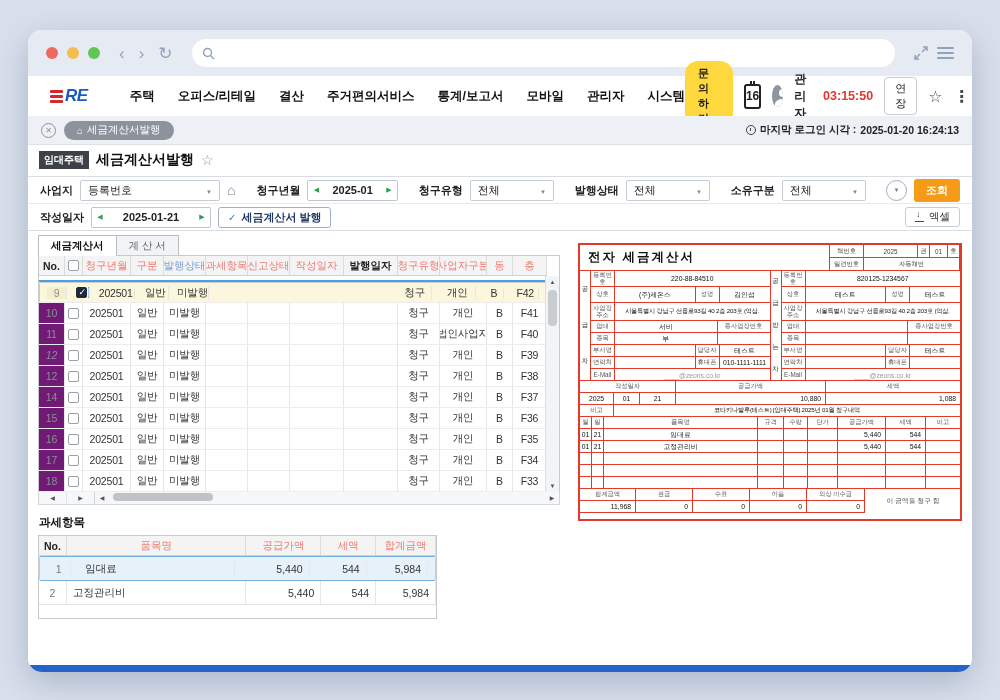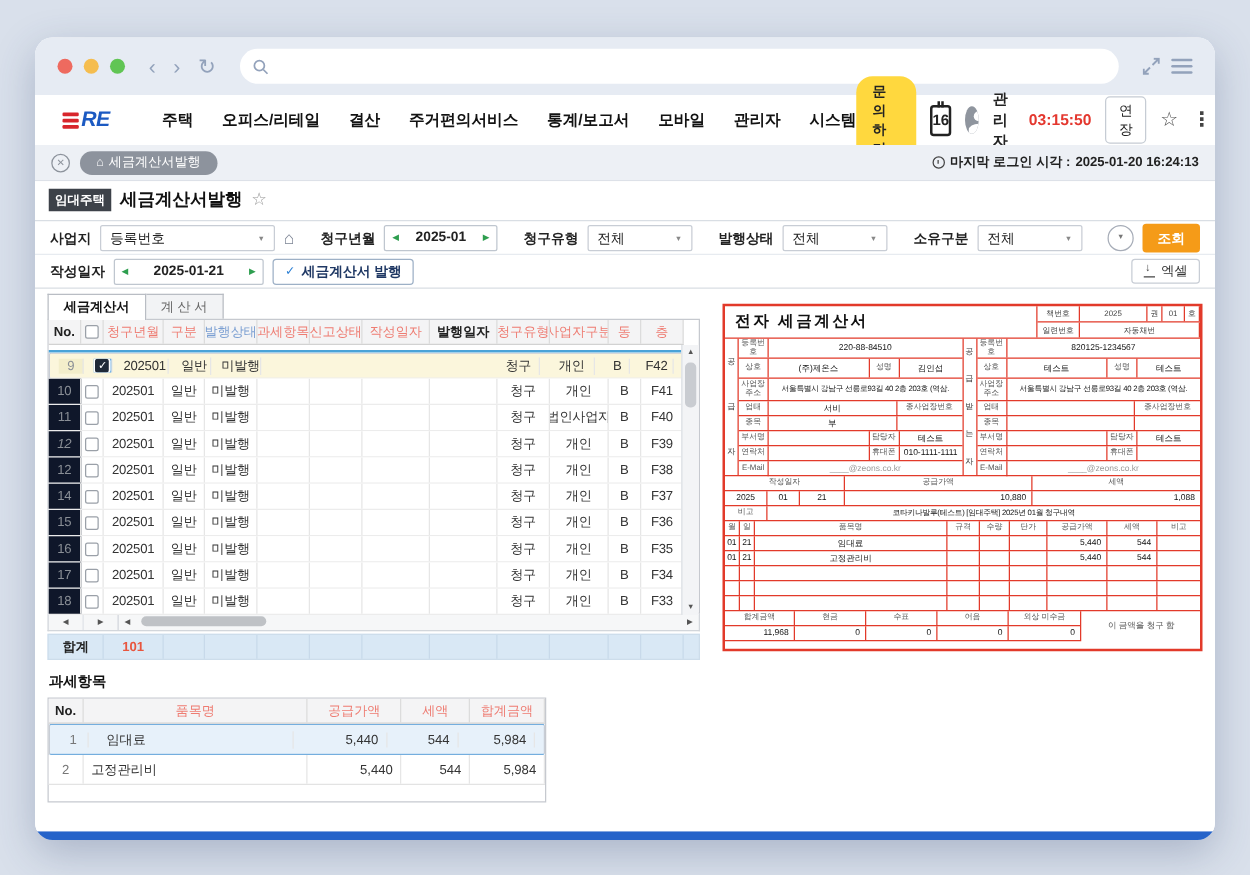--- a/index.html
+++ b/index.html
@@ -85,21 +85,21 @@
 .gtab.off{background:#f2f3f5;color:#666;border-left:none}
 .gwrap{border:1px solid #c6c9cf;height:236px;position:relative;background:#fff;margin-top:-1px}
 .ghead{display:flex;height:20px;background:#f4f4f5;border-bottom:1px solid #d2d2d2;width:508px}
 .gh{font-size:10.5px;display:flex;align-items:center;justify-content:center;border-right:1px solid #dcdcdc;overflow:hidden;white-space:nowrap}
 .c-red{color:#ee7c72}.c-blue{color:#7b9fd2}.c-black{color:#222;font-weight:bold}
 .gbody{width:508px}
 .grow{display:flex;height:21px;border-bottom:1px solid #ececec;background:#fff}
 .grow.partial{height:6px;overflow:hidden;border-bottom:2px solid #4aa3d8}
 .grow.sel{background:#fbf6dc}
 .gc{font-size:10.5px;color:#333;display:flex;align-items:center;justify-content:center;border-right:1px solid #e6e6e6;overflow:hidden;white-space:nowrap;letter-spacing:-.2px}
-.gc.nocell{background:#0f172a;color:#8a8f96}
+.gc.nocell{background:#701a75;color:#8a8f96}
 .grow.sel .gc.nocell{background:#f3eecb}
 .ckb{width:11px;height:11px;border:1px solid #9aa0a8;background:#fff;border-radius:2px;display:inline-block;position:relative}
 .ckb.checked{background:#1f2937;border-color:#1f2937;box-shadow:0 0 0 1.5px #fff,0 0 0 3px #4a9be0}
 .ckb.checked::after{content:"✓";color:#fff;font-size:9px;position:absolute;left:1px;top:-1.5px}
 .vsb{position:absolute;top:20px;right:0;width:14px;height:216px;background:#f3f4f6;border-left:1px solid #dcdfe3}
 .vsb .sar{position:absolute;left:0;width:13px;height:12px;display:flex;align-items:center;justify-content:center;font-size:6px;color:#555;cursor:pointer}
 .vsb .up{top:0}.vsb .dn{bottom:0}
 .vsb .thumb{position:absolute;left:2px;top:14px;width:9px;height:36px;background:#c9ccd1;border-radius:4px}
 .hsb{height:14px;border:1px solid #d2d6db;border-top:none;display:flex;align-items:stretch;background:#f6f7f8;font-size:6px;color:#555}
 .hsb .pg{width:56px;display:flex;border-right:1px solid #d2d6db}
@@ -486,34 +486,20 @@
         <span class="pg">
           <span>◀</span>
           <span>▶</span>
         </span>
         <span class="sba">◀</span>
         <span class="track">
             <span class="hthumb"></span>
           </span>
         <span class="sba">▶</span>
       </div>
-      <div class="sumrow" id="sumrow">
-          <div class="sc lab" style="width: 44px;">합계</div>
-          <div class="sc val" style="width: 48px;">101</div>
-          <div class="sc" style="width: 33px;"></div>
-          <div class="sc" style="width: 42px;"></div>
-          <div class="sc" style="width: 42px;"></div>
-          <div class="sc" style="width: 42px;"></div>
-          <div class="sc" style="width: 54px;"></div>
-          <div class="sc" style="width: 54px;"></div>
-          <div class="sc" style="width: 42px;"></div>
-          <div class="sc" style="width: 47px;"></div>
-          <div class="sc" style="width: 26px;"></div>
-          <div class="sc" style="width: 34px;"></div>
-        </div>
 
       <div class="taxtitle">과세항목</div>
       <div class="taxwrap">
         <div class="thead" id="thead">
             <div class="th c-black" style="width: 28px;">No.</div>
             <div class="th c-red" style="width: 180px;">품목명</div>
             <div class="th c-red" style="width: 75px;">공급가액</div>
             <div class="th c-red" style="width: 55px;">세액</div>
             <div class="th c-red" style="width: 60px;">합계금액</div>
           </div>

